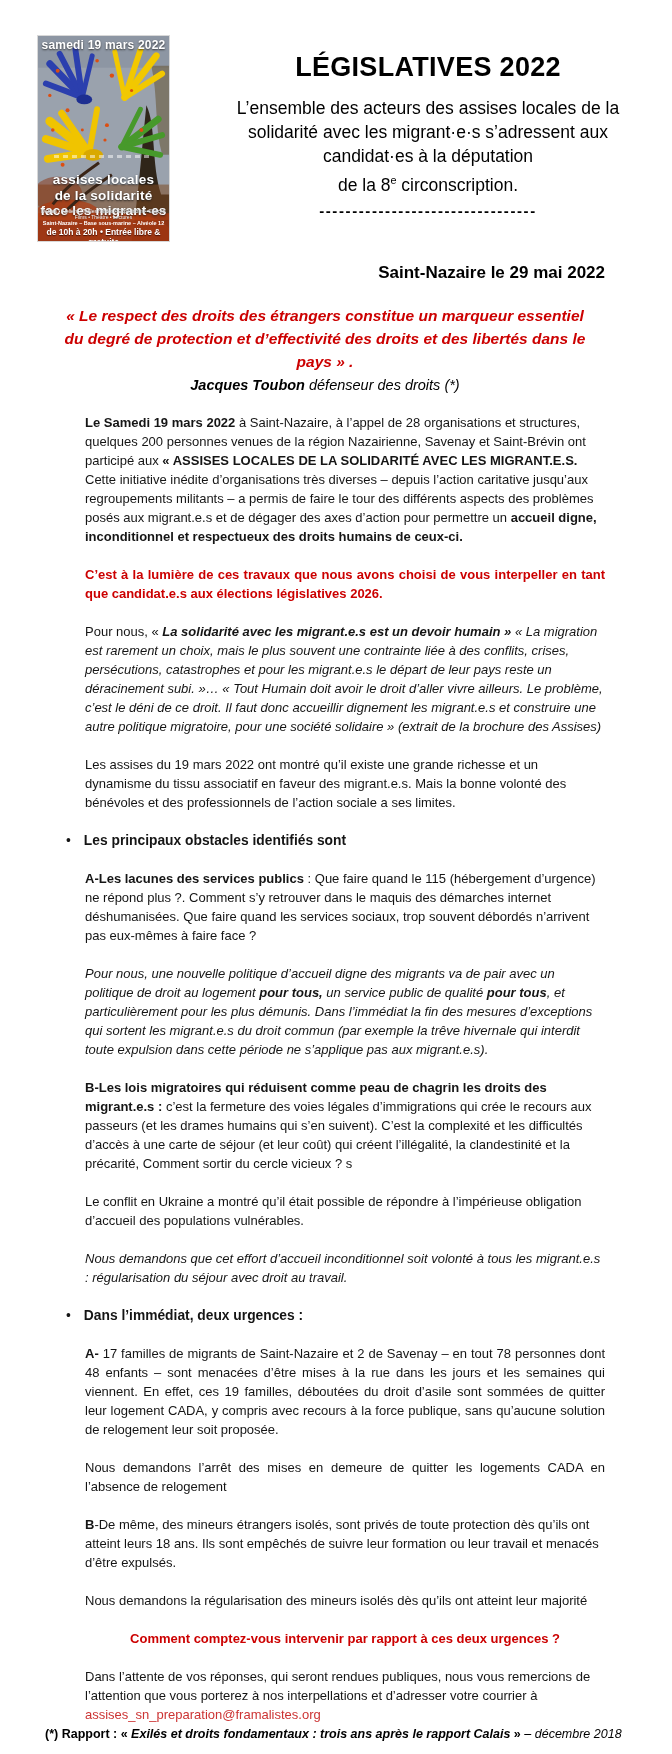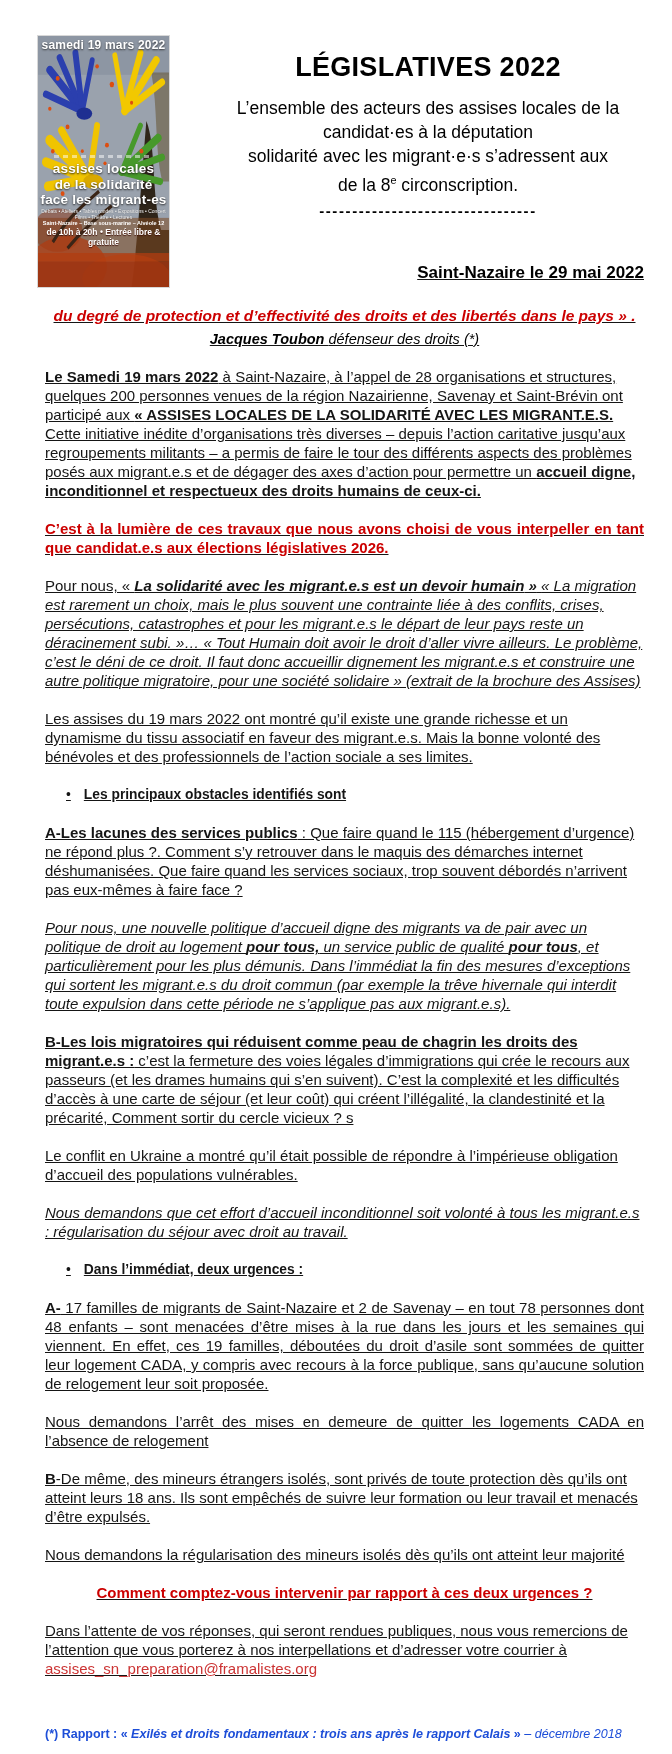--- a/index.html
+++ b/index.html
@@ -3,57 +3,57 @@
 <meta charset="utf-8">
 <style>
   * { box-sizing: border-box; margin: 0; padding: 0; }
   html, body { background: #ffffff; }
   body { font-family: "Liberation Sans", "DejaVu Sans", sans-serif; }
   .page { position: relative; width: 672px; height: 1754px; background: #fff; color: #151515; overflow: hidden; }
 
   
   .header { position: relative; height: 252px; }
 
-  .poster { position: absolute; left: 37px; top: 35px; width: 133px; height: 253px; overflow: hidden; border: 1px solid #d8d8d8; padding-left: 32px; }
+  .poster { position: absolute; left: 37px; top: 35px; width: 133px; height: 207px; overflow: hidden; border: 1px solid #d8d8d8; padding-left: 32px; }
   .poster svg { position: absolute; left: 0; top: 0; width: 100%; height: 100%; }
   .poster .ov { position: absolute; left: 0; right: 0; text-align: center; color: #fff; }
   .p-date   { top: 2px;  font-size: 12px; font-weight: bold; letter-spacing: .2px; text-shadow: 0 1px 2px rgba(35,35,35,.85); }
   .p-places { top: 119px; height: 3px; margin: 0 16px;
               background: repeating-linear-gradient(90deg, rgba(255,255,255,.5) 0 5px, transparent 5px 9px); }
-  .p-title  { top: 125px; font-weight: bold; font-size: 13.5px; line-height: 15.5px; letter-spacing: .2px;
+  .p-title  { top: 136px; font-weight: bold; font-size: 13.5px; line-height: 15.5px; letter-spacing: .2px;
               text-shadow: 0 1px 2px rgba(25,25,25,.9); }
   .p-events1{ top: 172px; font-size: 5px;   color: #ffb36a; text-shadow: 0 0 1px rgba(0,0,0,.6); }
   .p-events2{ top: 178px; font-size: 5px;   color: #e9f3c2; text-shadow: 0 0 1px rgba(0,0,0,.6); }
   .p-loc    { top: 184px; font-size: 5.5px; font-weight: bold; color: #ffeccc; }
   .p-hours  { top: 191px; font-size: 8.5px; font-weight: bold; color: #ffd400; text-shadow: 0 1px 1px rgba(60,10,0,.9); }
 
   .header-right { position: absolute; left: 186px; right: 2px; top: 52px; text-align: center; color: #000; }
   .doc-title { font-size: 27px; font-weight: bold; letter-spacing: .3px; }
   .subtitle  { margin-top: 13px; font-size: 17.5px; font-weight: normal; line-height: 24px; }
   .dashes    { margin-top: 5px; font-size: 15px; font-weight: bold; letter-spacing: 1.6px; }
 
   
-  .letter { padding: 0 28px 0 45px; text-decoration: underline; }
+  .letter { padding: 0 67px 0 45px; }
   .dateline { margin-top: 11px; text-align: right; font-weight: bold; font-size: 17px; color: #000; }
 
   .quote { margin-top: 21px; text-align: center; color: var(--accent_red); font-weight: bold; font-style: italic;
            font-size: 15.5px; line-height: 23px; }
   .quote-attr { margin-top: 2px; color: #000; font-weight: normal; font-size: 14.5px; line-height: 20px; }
 
-  .para { margin-top: 19px; font-size: 15px; line-height: 19px; color: #151515; }
+  .para { margin-top: 19px; font-size: 13px; line-height: 19px; color: #151515; margin-left: 40px; }
   .justify { text-align: justify; }
   .center { text-align: center; }
   .red { color: var(--accent_red); }
   .email { margin-top: 0; color: var(--link_red); }
 
   .bullet-row { margin: 19px 0 0 21px; display: flex; gap: 13px; font-size: 13.8px; line-height: 19px; }
   .bullet-dot { flex: 0 0 auto; }
   .bullet-text { flex: 1; }
 
-  .footnote { position: absolute; left: 45px; top: 1727px; font-size: 12.5px; color: #1d4ed8; }
+  .footnote { position: absolute; left: 45px; top: 1727px; font-size: 12.5px; color: #000000; }
 
   sup { font-size: .62em; vertical-align: super; }
 </style>
 </head>
 <body>
 
 <div class="page">
 
   <div class="header">
 
@@ -126,34 +126,35 @@
       <div class="ov p-events1">Débats • Ateliers • Tables rondes • Expositions • Concert</div>
       <div class="ov p-events2">Films • Théâtre • Lectures</div>
       <div class="ov p-loc">Saint-Nazaire – Base sous-marine – Alvéole 12</div>
       <div class="ov p-hours">de 10h à 20h • Entrée libre &amp; gratuite</div>
     </div>
 
     <div class="header-right">
       <div class="doc-title">LÉGISLATIVES 2022</div>
       <div class="subtitle">
         <div>L’ensemble des acteurs des assises locales de la</div>
+        <div>solidarité avec les migrant·e·s s’adressent aux</div>
         <div>candidat·es à la députation</div>
-        <div>solidarité avec les migrant·e·s s’adressent aux</div>
         <div><span>de la 8</span><sup>e</sup><span> circonscription.</span></div>
       </div>
       <div class="dashes">---------------------------------</div>
     </div>
 
   </div>
 
   <div class="letter">
 
     <div class="dateline">Saint-Nazaire le 29 mai 2022</div>
 
     <div class="quote">
+      <div>« Le respect des droits des étrangers constitue un marqueur essentiel</div>
       <div>du degré de protection et d’effectivité des droits et des libertés dans le pays » .</div>
       <div class="quote-attr"><span style="font-weight: bold; font-style: italic;">Jacques Toubon </span><span style="font-style: italic;">défenseur des droits (*)</span></div>
     </div>
 
     <p class="para" style="margin-top:18px"><span style="font-weight: bold;">Le Samedi 19 mars 2022</span><span> à Saint-Nazaire, à l’appel de 28 organisations et structures, quelques 200 personnes venues de la région Nazairienne, Savenay et Saint-Brévin ont participé aux </span><span style="font-weight: bold;">« ASSISES LOCALES DE LA SOLIDARITÉ AVEC LES MIGRANT.E.S.</span><span> Cette initiative inédite d’organisations très diverses – depuis l’action caritative jusqu’aux regroupements militants – a permis de faire le tour des différents aspects des problèmes posés aux migrant.e.s et de dégager des axes d’action pour permettre un </span><span style="font-weight: bold;">accueil digne, inconditionnel et respectueux des droits humains de ceux-ci.</span></p>
 
     <p class="para red justify"><span style="font-weight: bold;">C’est à la lumière de ces travaux que nous avons choisi de vous interpeller en tant que candidat.e.s aux élections législatives 2026.</span></p>
 
     <p class="para"><span>Pour nous, « </span><span style="font-weight: bold; font-style: italic;">La solidarité avec les migrant.e.s est un devoir humain</span><span style="font-weight: bold; font-style: italic;"> »</span><span> </span><span style="font-style: italic;">« La migration est rarement un choix, mais le plus souvent une contrainte liée à des conflits, crises, persécutions, catastrophes et pour les migrant.e.s le départ de leur pays reste un déracinement subi.  »…  « Tout Humain doit avoir le droit d’aller vivre ailleurs. Le problème, c’est le déni de ce droit. Il faut donc accueillir dignement les migrant.e.s et construire une autre politique migratoire, pour une société solidaire » (extrait de la brochure des Assises)</span></p>
 

